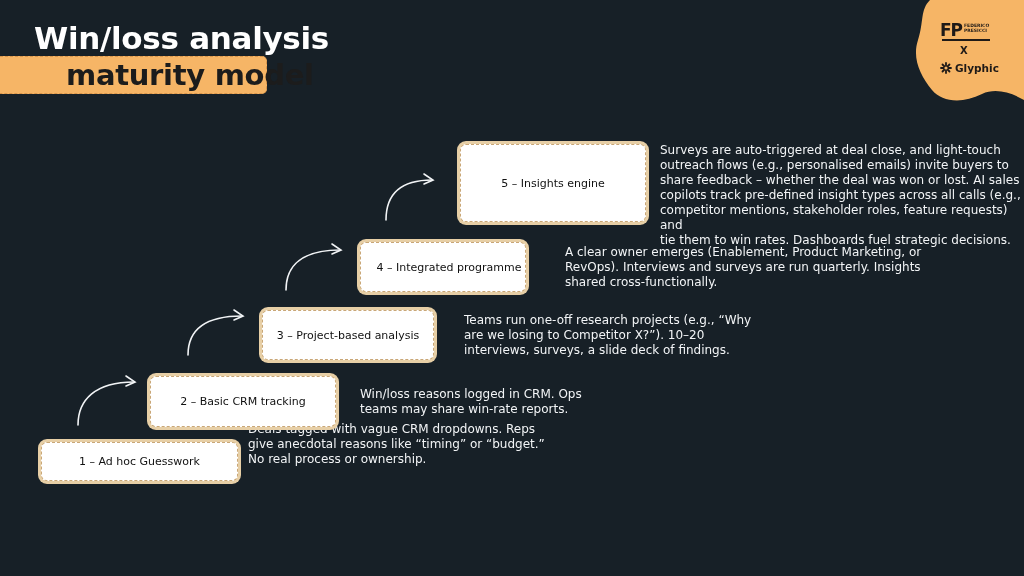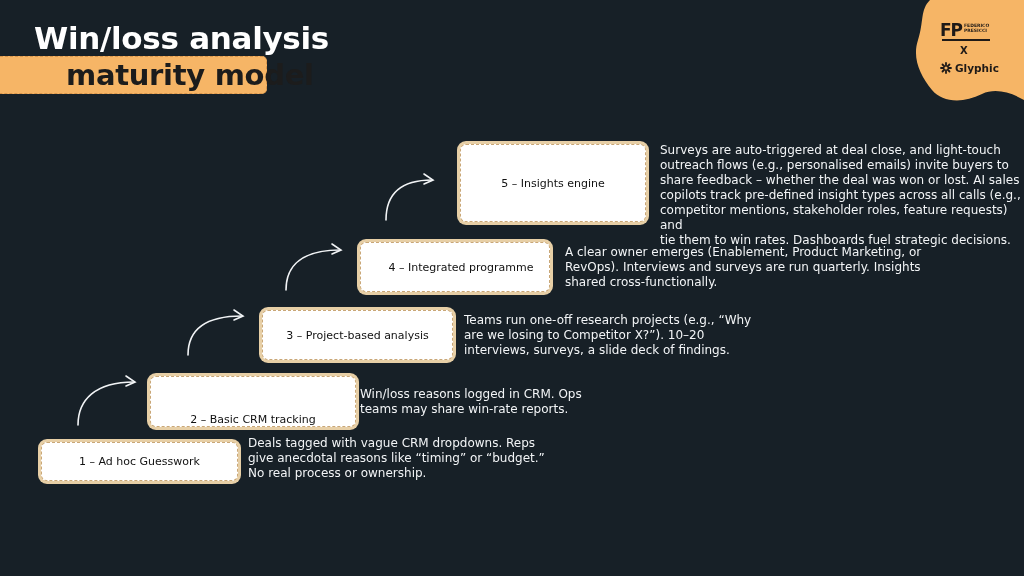--- a/index.html
+++ b/index.html
@@ -74,38 +74,38 @@
         <line x1="9.5" y1="2.5" x2="2.5" y2="9.5"></line>
     </g>
     <circle cx="6" cy="6" r="1.6" fill="#f6b566"></circle>
   </svg>
   <span>Glyphic</span>
 </div>
 
 <div class="step-box" style="left:41px;top:442px;width:197px;height:39px;">
   <span>1 – Ad hoc Guesswork</span>
 </div>
-<div class="desc" style="left:248px;top:436px;">Deals tagged with vague CRM dropdowns. Reps
+<div class="desc" style="left:248px;top:422px;">Deals tagged with vague CRM dropdowns. Reps
 give anecdotal reasons like “timing” or “budget.”
 No real process or ownership.</div>
 
-<div class="step-box" style="left:150px;top:376px;width:206px;height:51px;align-items:flex-end;">
+<div class="step-box" style="left:150px;top:376px;width:186px;height:51px;">
   <span>2 – Basic CRM tracking</span>
 </div>
 <div class="desc" style="left:360px;top:387px;">Win/loss reasons logged in CRM. Ops
 teams may share win-rate reports.</div>
 
-<div class="step-box" style="left:262px;top:310px;width:191px;height:50px;">
+<div class="step-box" style="left:262px;top:310px;width:172px;height:50px;">
   <span>3 – Project-based analysis</span>
 </div>
 <div class="desc" style="left:464px;top:313px;">Teams run one-off research projects (e.g., “Why
 are we losing to Competitor X?”). 10–20
 interviews, surveys, a slide deck of findings.</div>
 
-<div class="step-box" style="left:360px;top:242px;width:190px;height:50px;padding-left:12px;">
+<div class="step-box" style="left:360px;top:242px;width:166px;height:50px;padding-left:12px;">
   <span>4 – Integrated programme</span>
 </div>
 <div class="desc" style="left:565px;top:245px;">A clear owner emerges (Enablement, Product Marketing, or
 RevOps). Interviews and surveys are run quarterly. Insights
 shared cross-functionally.</div>
 
 <div class="step-box" style="left:460px;top:144px;width:186px;height:78px;">
   <span>5 – Insights engine</span>
 </div>
 <div class="desc" style="left:660px;top:143px;">Surveys are auto-triggered at deal close, and light-touch

